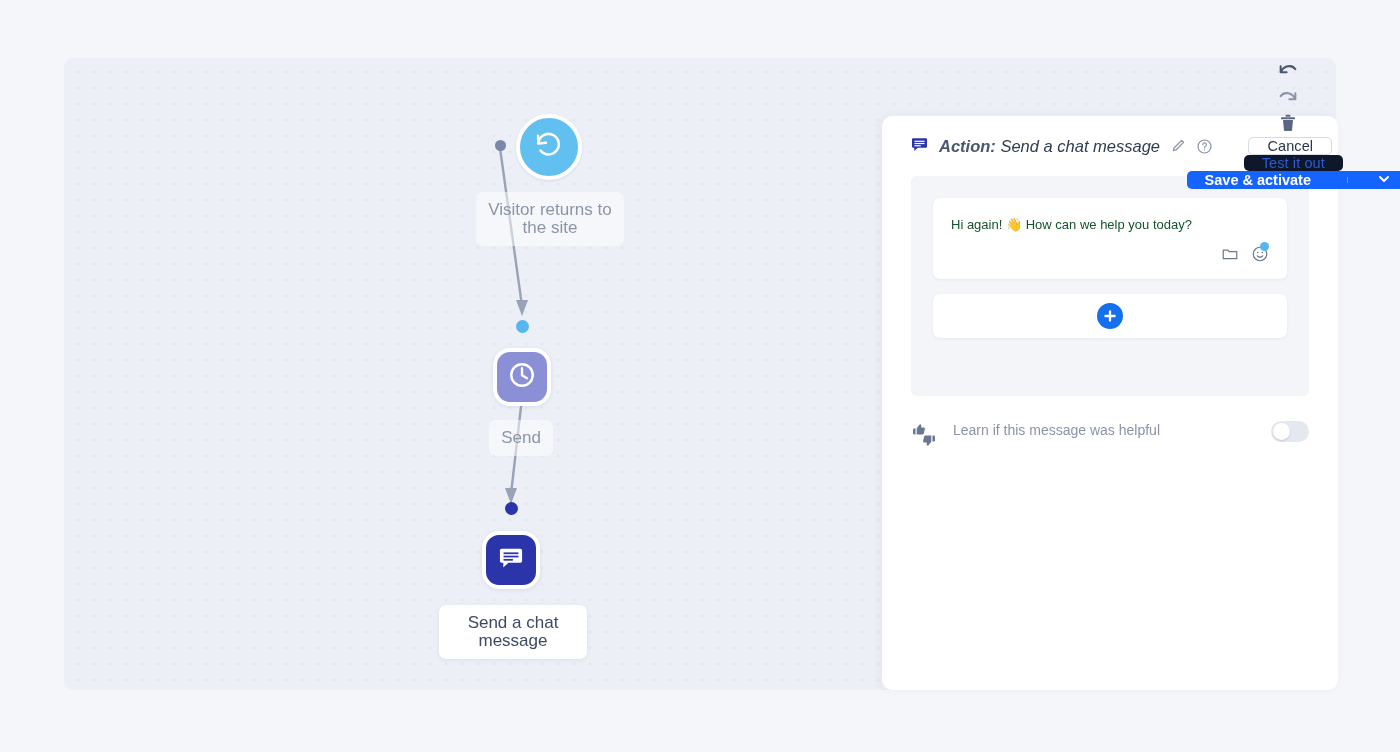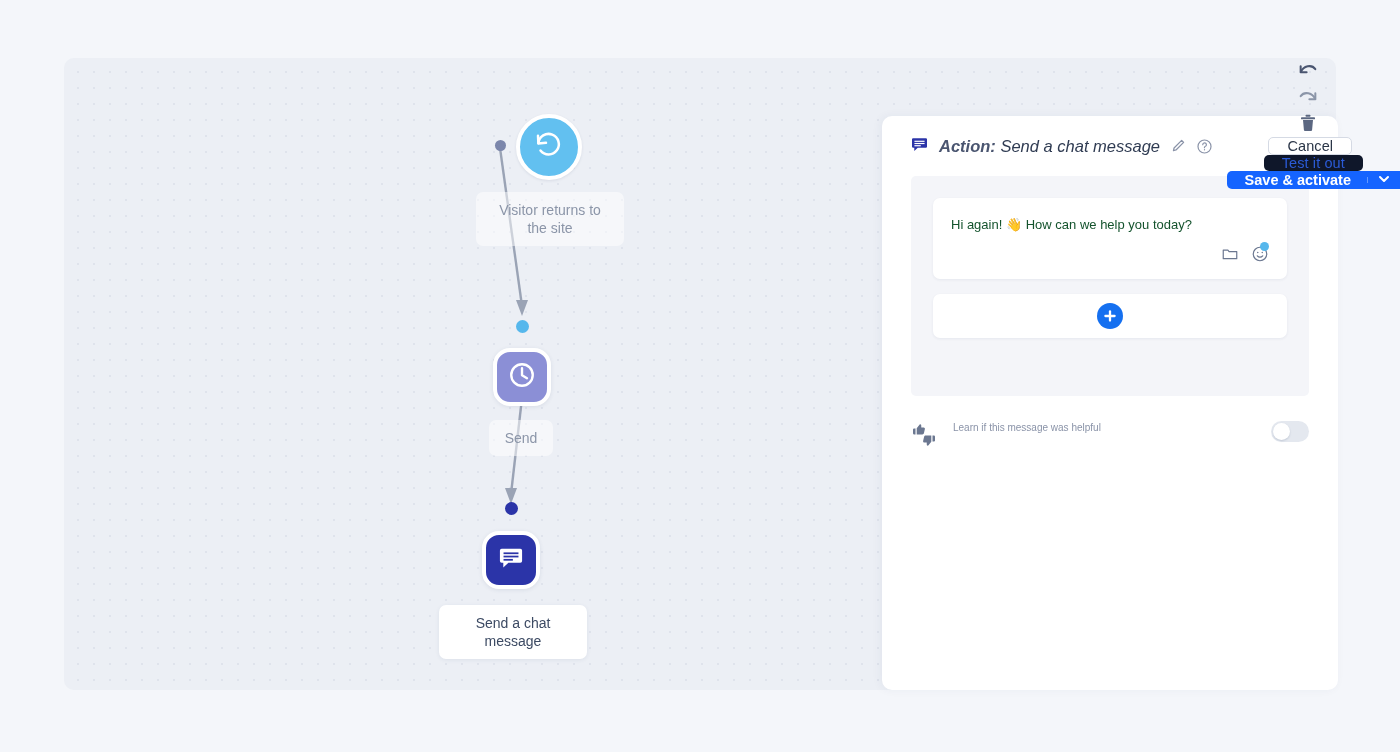--- a/index.html
+++ b/index.html
@@ -71,20 +71,21 @@
     padding: 0 18px;
     margin-left: 10px;
   }
   .save-group {
     display: flex; align-items: stretch;
     margin-left: 10px;
     background: #1564ff;
     border-radius: 5px 0 0 5px;
     height: 34px;
     color: #fff;
+    gap: 20px;
   }
   .btn-save {
     background: transparent;
     border: none;
     color: #fff;
     font-weight: bold;
     padding: 0 16px 0 18px;
     font-size: 14.5px;
     display: flex; align-items: center;
     cursor: pointer;
@@ -113,21 +114,21 @@
     border: 4px solid #ffffff;
     display: flex; align-items: center; justify-content: center;
     box-shadow: 0 1px 4px rgba(40,60,100,0.10);
   }
   .sq-delay { background: #8b8fd6; }
   .sq-chat  { background: #2b34a8; }
 
   .node-label {
     position: absolute;
     border-radius: 7px;
-    font-size: 14px;
+    font-size: 17px;
     line-height: 18px;
     text-align: center;
     padding: 9px 12px;
     color: #4c5a72;
   }
   .label-faded {
     background: rgba(255,255,255,0.50);
     color: #8b95a8;
   }
   .label-solid {
@@ -209,21 +210,21 @@
     cursor: pointer;
   }
 
   .feedback-row {
     display: flex; align-items: flex-start;
     padding: 22px 29px 0 29px;
     gap: 16px;
   }
   .fb-icon { color: #6b7790; padding-top: 4px; }
   .fb-title { font-size: 14.5px; font-weight: bold; color: #2f3b52; }
-  .fb-sub { font-size: 10px; color: #8a93a8; margin-top: 4px; }
+  .fb-sub { font-size: 14px; color: #8a93a8; margin-top: 4px; }
   .toggle {
     width: 38px; height: 21px;
     border-radius: 11px;
     background: #e4e8ef;
     position: relative;
     cursor: pointer;
     flex-shrink: 0;
     margin-top: 3px;
   }
   .toggle i {

